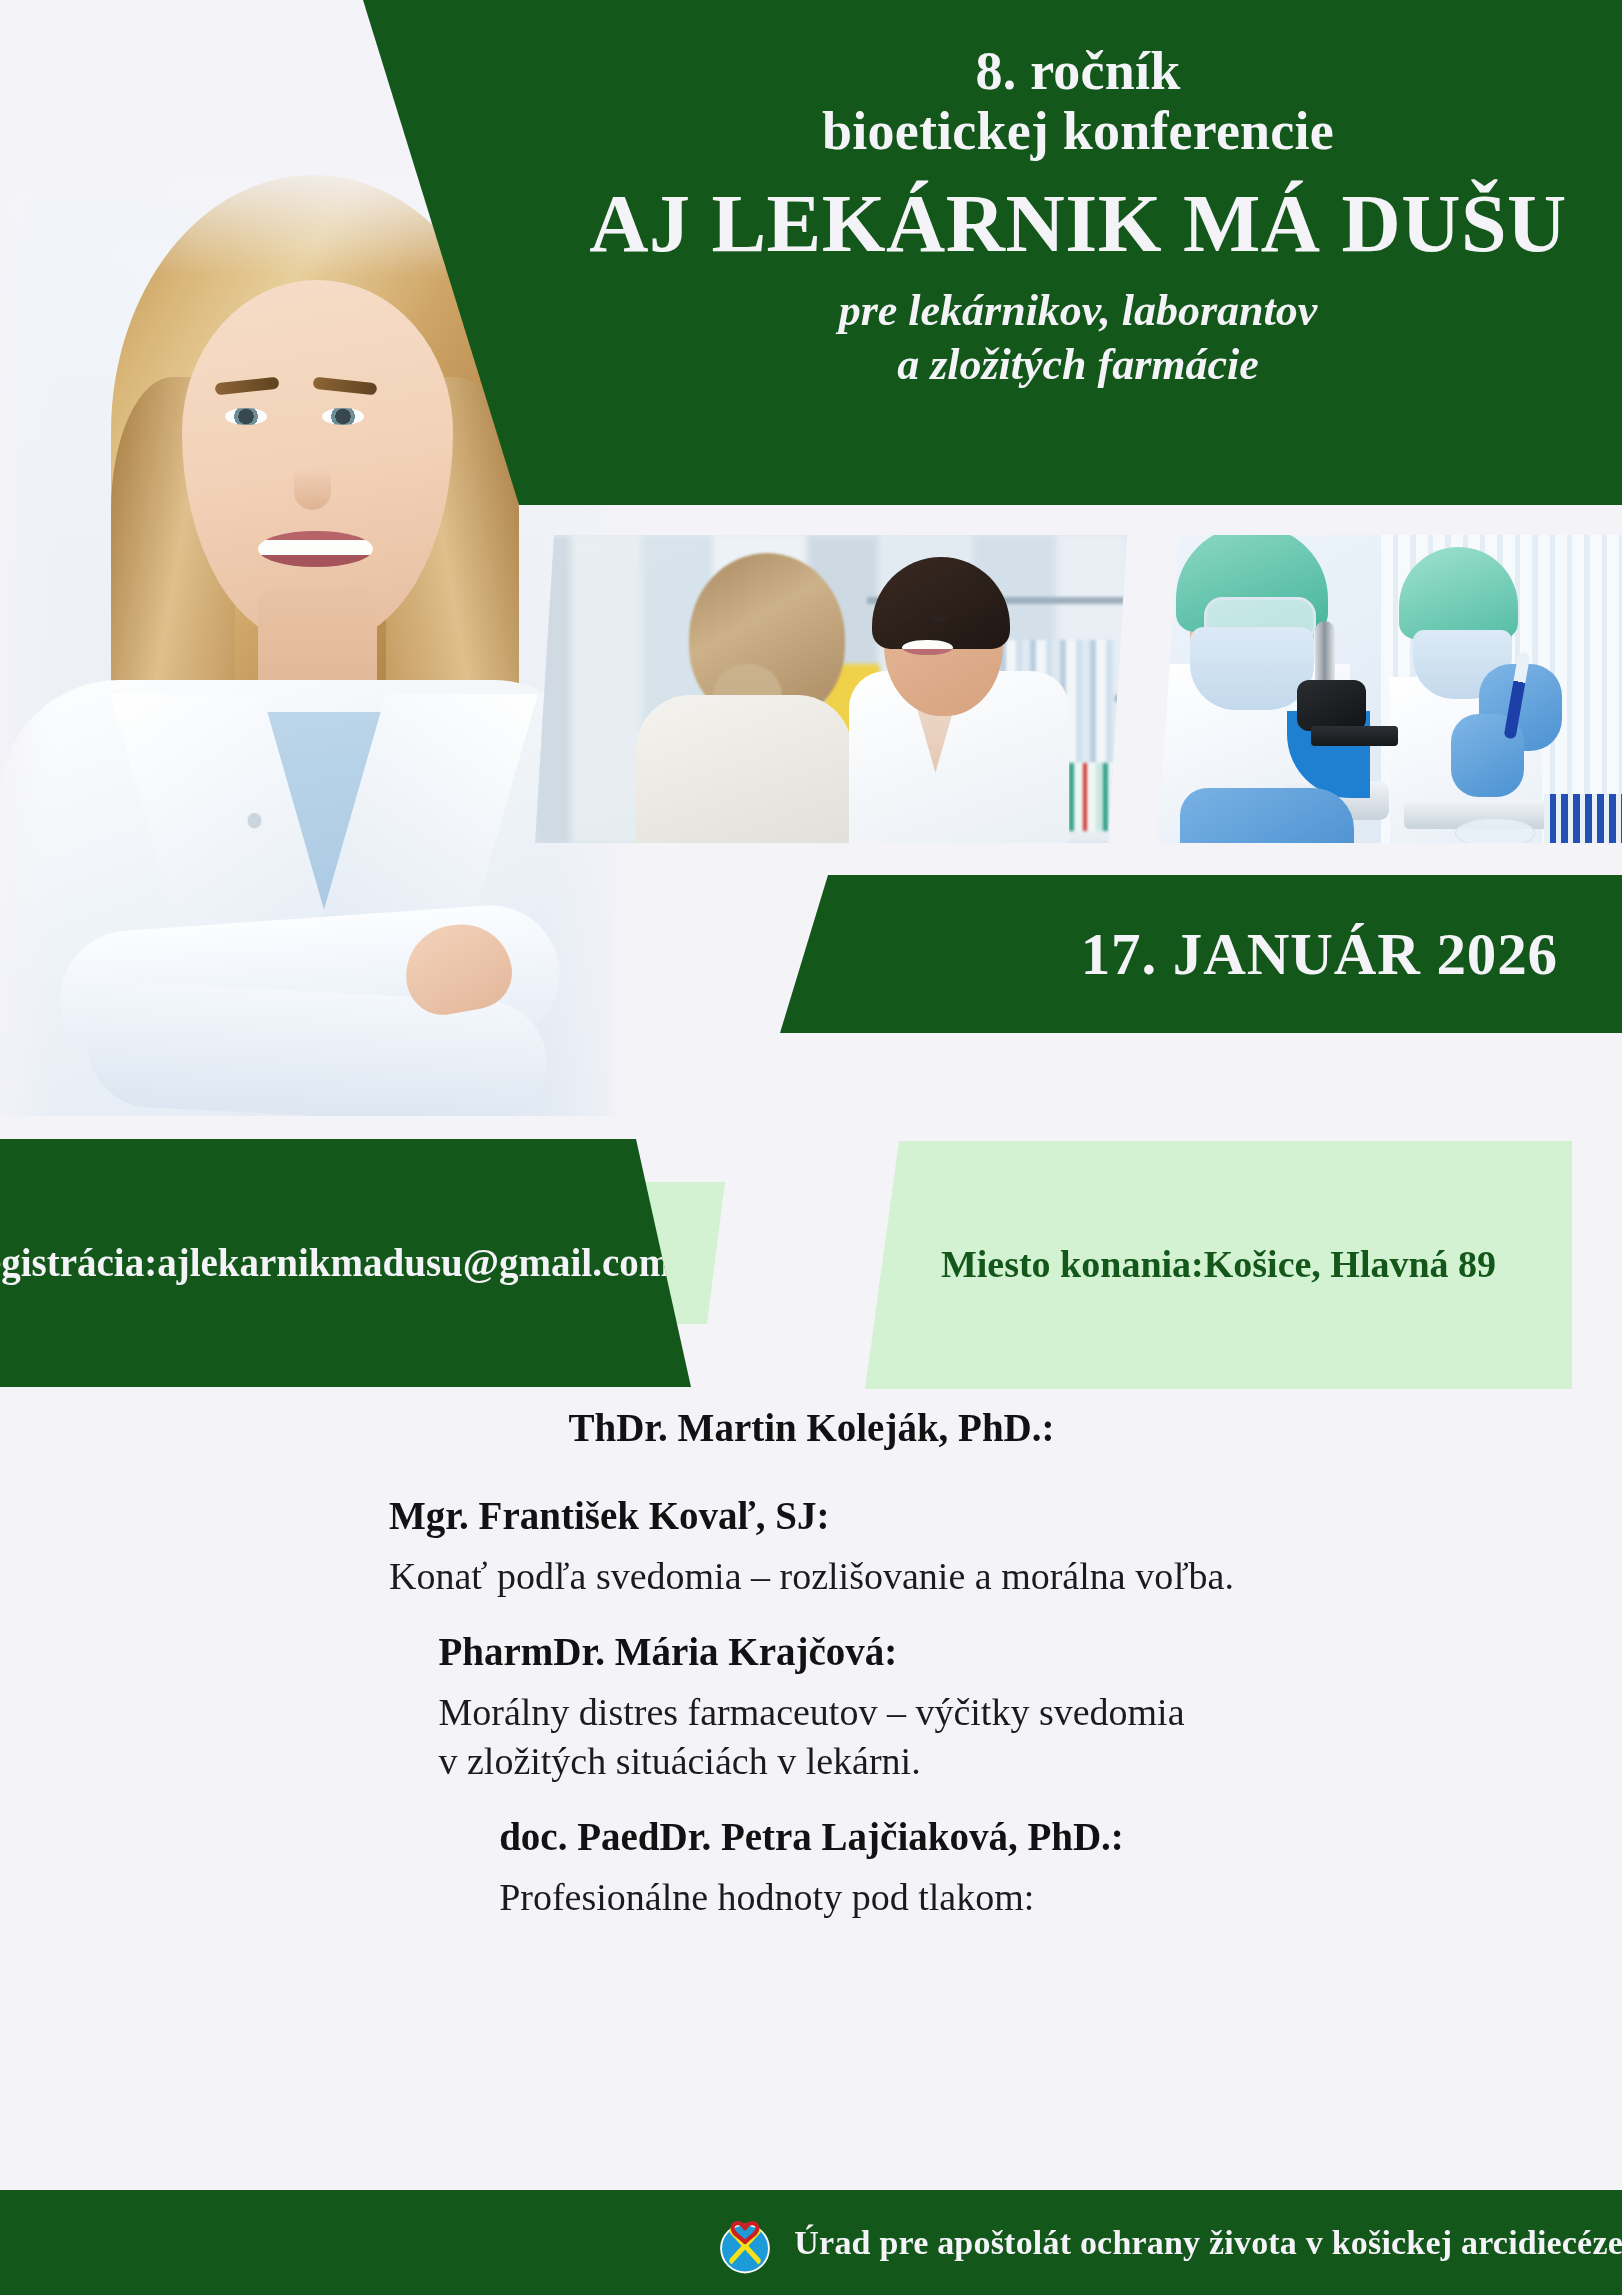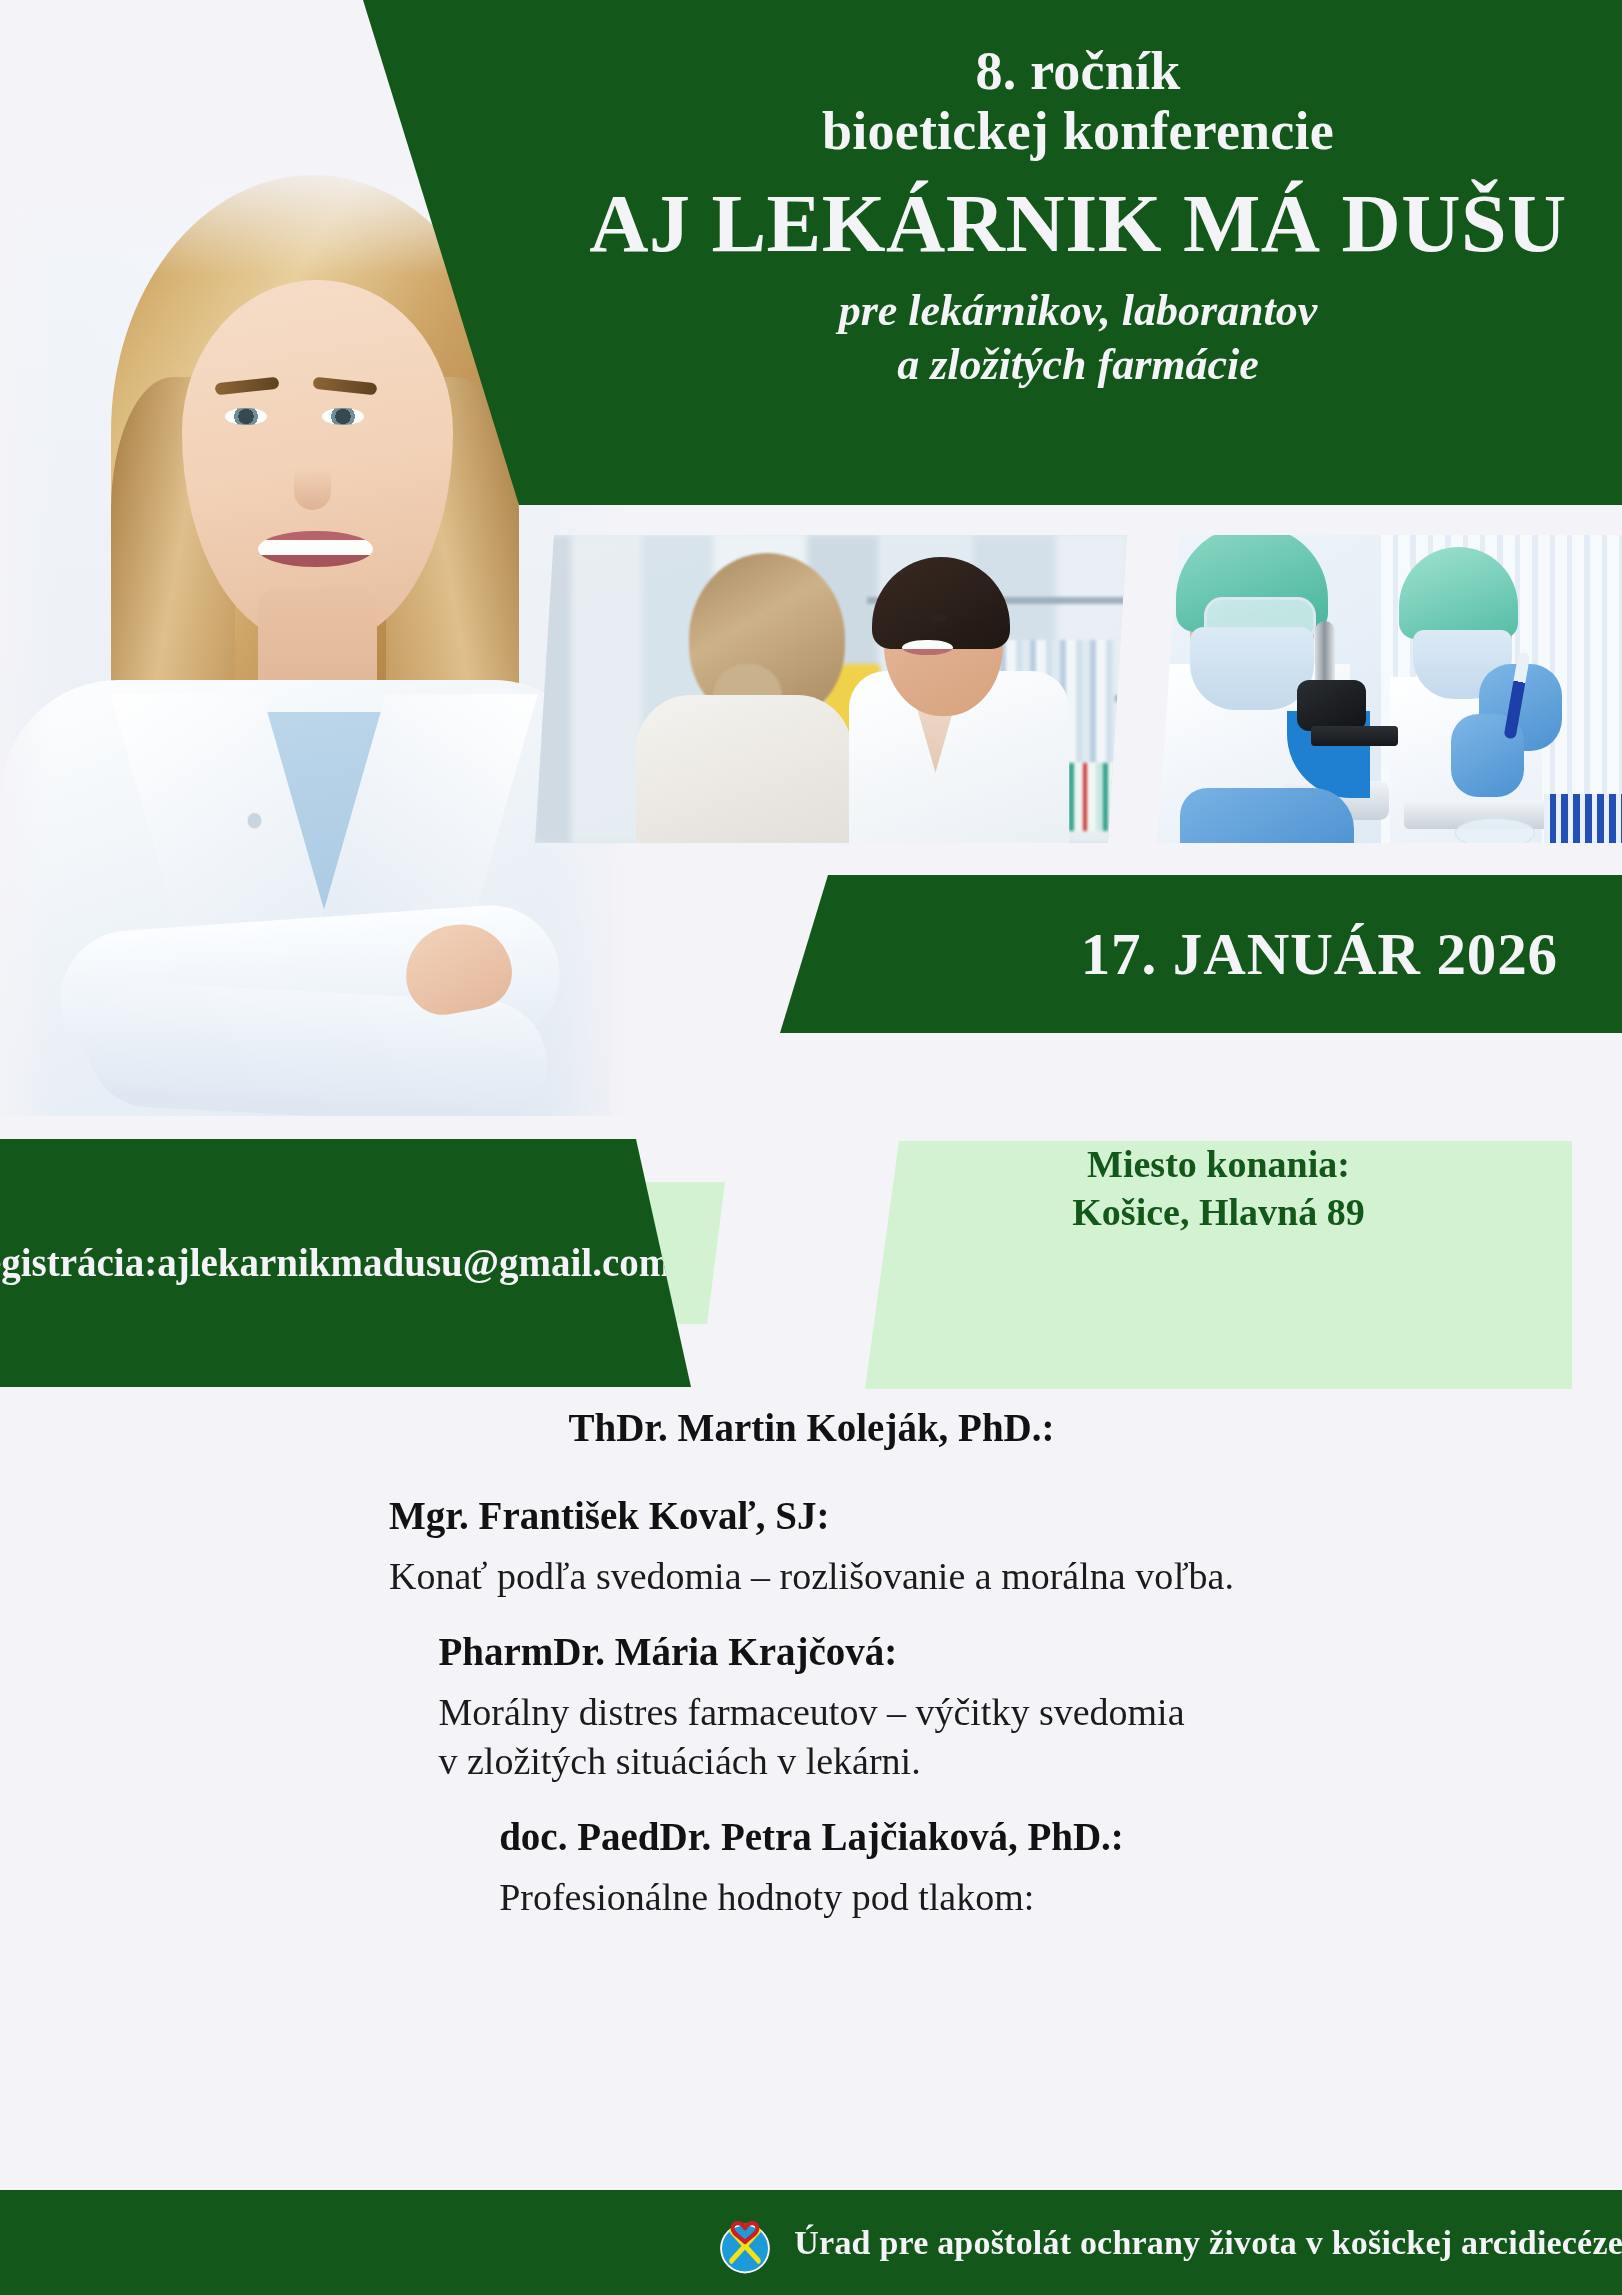--- a/index.html
+++ b/index.html
@@ -267,21 +267,21 @@
     z-index:5;
   }
   .reg-line{color:#f4f3f8;font-weight:bold;font-size:39px;line-height:1.24;text-align:center;}
   .reg-shift{transform:translateX(-41px);}
 
   
   .venue-box{
     position:absolute;left:865px;top:1141px;width:707px;height:248px;
     background:#d2f2d2;
     clip-path:polygon(34px 0, 707px 0, 707px 248px, 0 248px);
-    display:flex;flex-direction:column;align-items:center;justify-content:flex-start;
+    display:flex;flex-direction:row;align-items:center;justify-content:center;
     z-index:4;
   }
   .venue-line{color:#14571a;font-weight:bold;font-size:38px;line-height:1.26;text-align:center;}
 
   
   .speakers{
     position:absolute;left:0;top:1405px;width:1623px;
     display:flex;flex-direction:column;align-items:center;
     z-index:3;
   }

